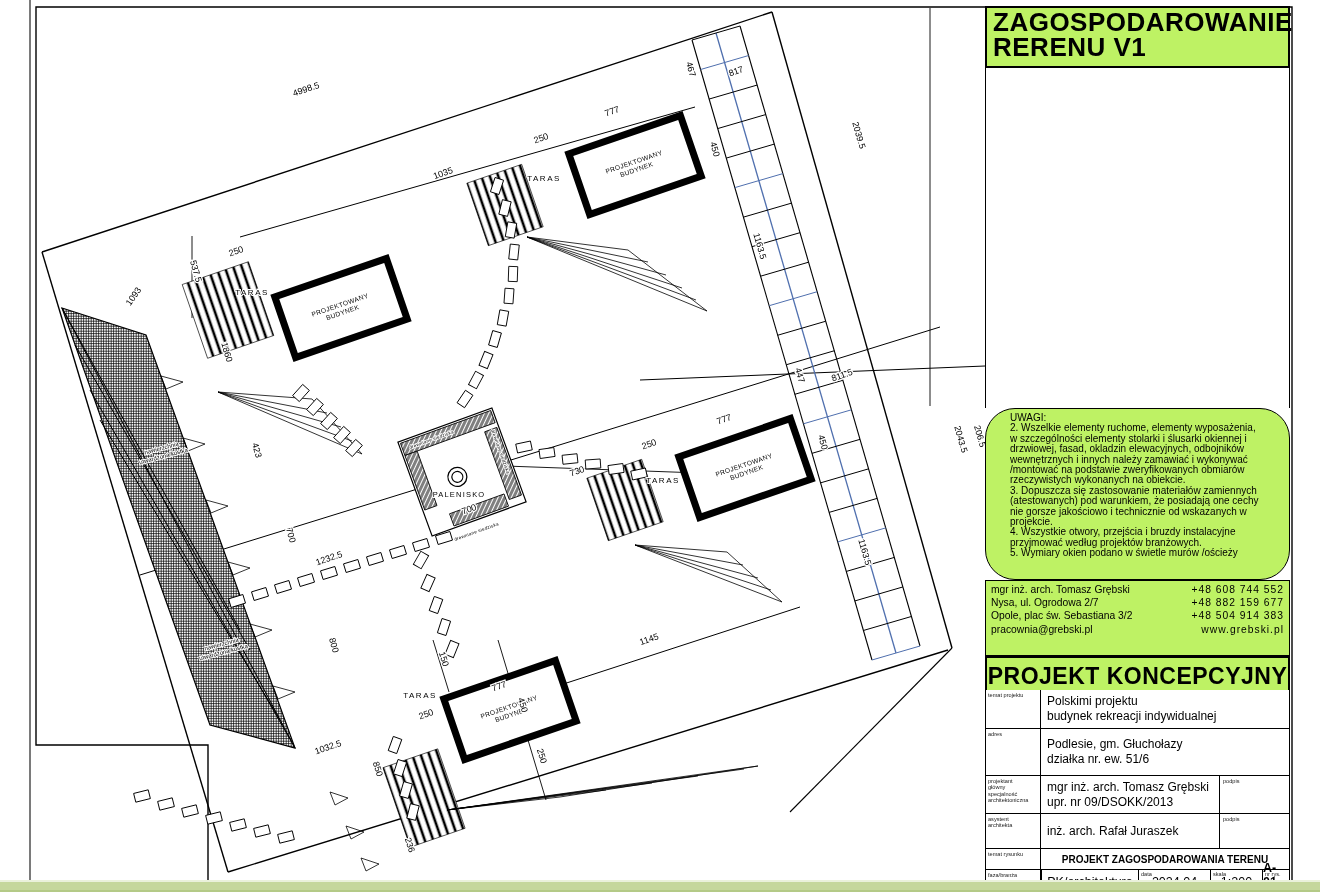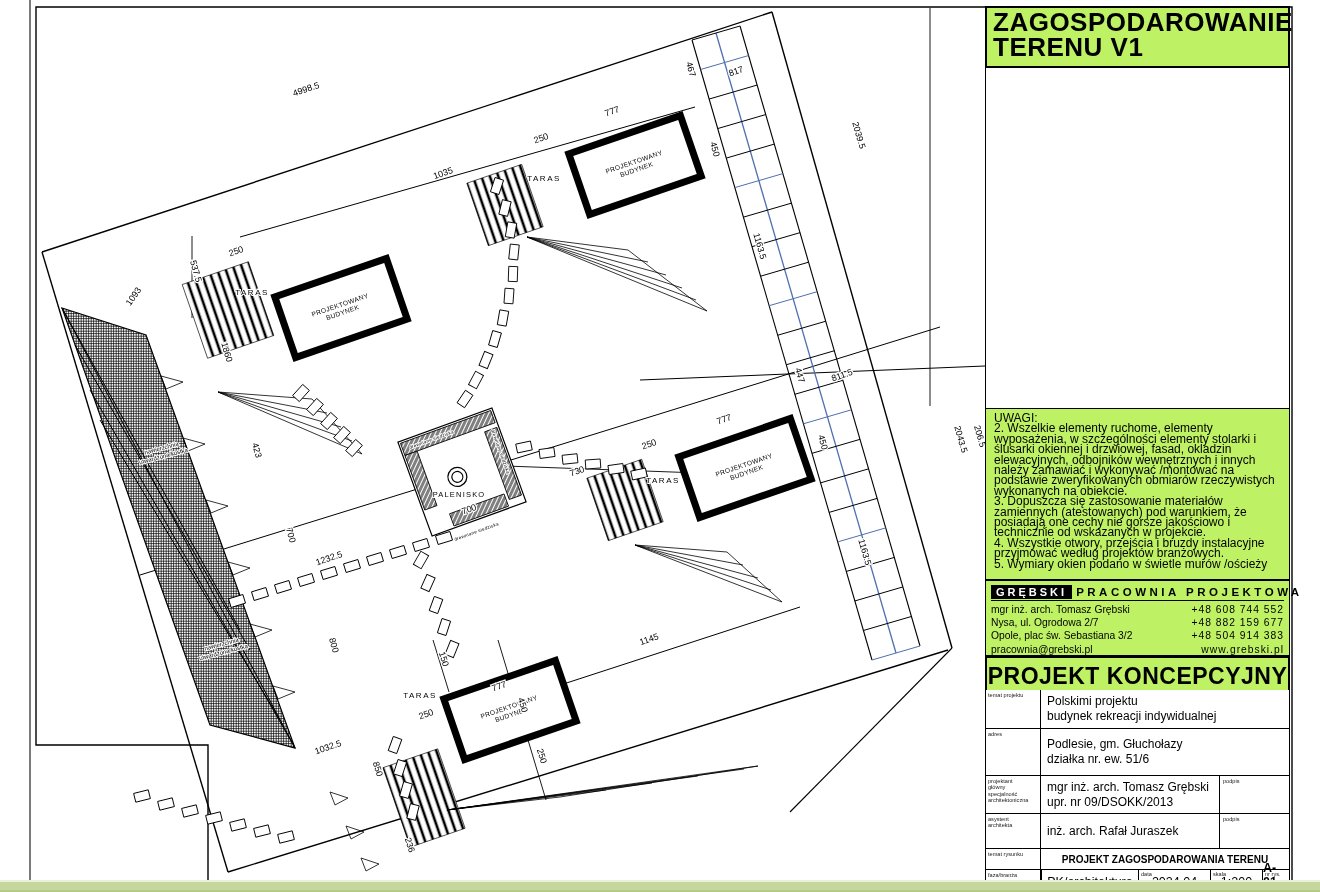--- a/index.html
+++ b/index.html
@@ -13,21 +13,21 @@
     background:linear-gradient(180deg,#eaf1db 0 2px,#c5d79c 2px 10px,#b4ca87 10px 12px);}
   
   #plan{left:0;top:0;z-index:1;}
   
   #panel{left:985px;top:6px;width:307px;z-index:3;}
   .box{position:absolute;left:0;width:305px;background:#bef264;border:1.5px solid #000;box-sizing:border-box;}
   #title-box{top:0;height:62px;border-width:2px;padding:2px 0 0 6px;}
   #title-box .t1{font-size:26px;font-weight:bold;line-height:25px;letter-spacing:.5px;}
   #title-box .t2{font-size:15px;font-weight:bold;line-height:16px;}
   #spacer{top:62px;height:340px;border:0;border-left:1px solid #000;border-right:1.5px solid #000;background:transparent;}
-  #uwagi-box{top:402px;height:172px;padding:4px 8px;font-size:12px;line-height:10.4px;overflow:hidden;}
+  #uwagi-box{top:402px;height:172px;padding:4px 24px;font-size:10px;line-height:10.4px;overflow:hidden;border-radius:30px;}
   #studio-box{top:574px;height:76px;padding:2px 5px 0 5px;}
   .brand-row{display:flex;align-items:center;height:17px;border-bottom:1px solid #000;margin-bottom:2px;}
   .brand-mark{background:#000;color:#fff;font-weight:bold;font-size:11px;letter-spacing:3px;padding:1px 5px;}
   .brand-rest{font-size:11.5px;font-weight:600;letter-spacing:3.5px;margin-left:4px;white-space:nowrap;}
   .studio-row{display:flex;justify-content:space-between;font-size:10.3px;line-height:13.2px;}
   .studio-row .r{letter-spacing:1px;}
   #koncept-box{top:650px;height:36px;border-width:2px;display:flex;align-items:flex-end;justify-content:center;
     font-size:23px;font-weight:bold;letter-spacing:.5px;}
   .tb-row{position:absolute;left:0;width:305px;border:1px solid #000;border-top:0;box-sizing:border-box;background:#fff;display:flex;}
   .lab-col{width:55px;border-right:1px solid #000;box-sizing:border-box;padding:2px 2px;font-size:5.6px;line-height:6.4px;color:#222;}
@@ -389,38 +389,34 @@
         <text class="tiny-t" text-anchor="middle" transform="translate(432 441) rotate(-20)">drewniane siedziska</text>
         <text class="tiny-t" text-anchor="middle" transform="translate(499 452) rotate(70)">drewniane siedziska</text>
         <text class="tiny-t" text-anchor="middle" transform="translate(477 533) rotate(-20)">drewniane siedziska</text>
       </g>
   </svg>
 
   <div id="panel" class="abs">
 
     <div id="title-box" class="box">
       <div class="t1">ZAGOSPODAROWANIE</div>
-      <div class="t1">TERENU  V1</div>
+      <div class="t1">RERENU  V1</div>
     </div>
 
     <div id="spacer" class="box"></div>
 
     <div id="uwagi-box" class="box">
       <div>UWAGI:</div>
       <div>2. Wszelkie elementy ruchome, elementy wyposażenia, w szczególności  elementy stolarki i ślusarki okiennej i drzwiowej, fasad, okladzin  elewacyjnych, odbojników wewnętrznych  i innych należy zamawiać i wykonywać /montować na podstawie zweryfikowanych obmiarów rzeczywistych wykonanych na obiekcie.</div>
       <div>3. Dopuszcza się zastosowanie materiałów zamiennych (atestowanych) pod warunkiem,  że posiadają one cechy nie gorsze jakościowo i technicznie od wskazanych w projekcie.</div>
       <div>4. Wszystkie otwory, przejścia  i bruzdy instalacyjne przyjmować według projektów branżowych.</div>
       <div>5. Wymiary okien podano w świetle murów /ościeży</div>
     </div>
 
     <div id="studio-box" class="box">
-      <div class="brand-row">
-        <span class="brand-mark">GRĘBSKI</span>
-        <span class="brand-rest">PRACOWNIA PROJEKTOWA</span>
-      </div>
       <div class="studio-row">
         <span class="l">mgr inż. arch. Tomasz Grębski</span>
         <span class="r">+48 608 744 552</span>
       </div>
       <div class="studio-row">
         <span class="l">Nysa, ul. Ogrodowa 2/7</span>
         <span class="r">+48 882 159 677</span>
       </div>
       <div class="studio-row">
         <span class="l">Opole, plac św. Sebastiana 3/2</span>

